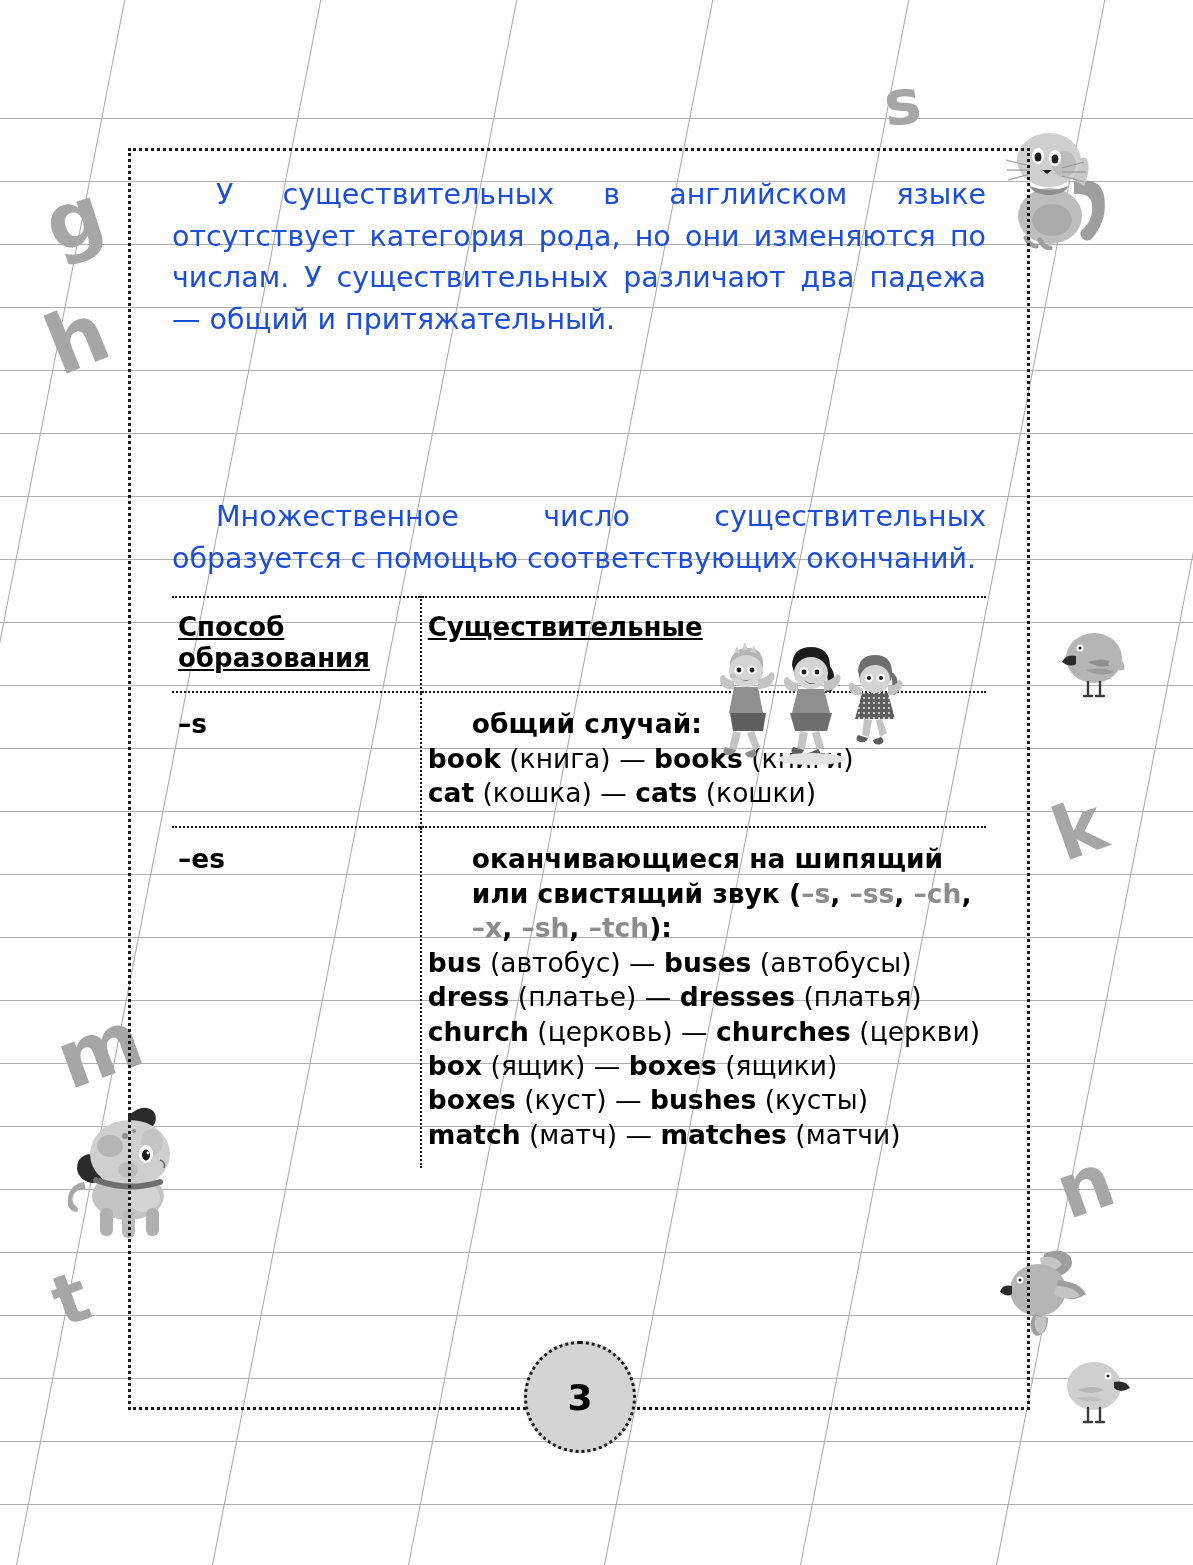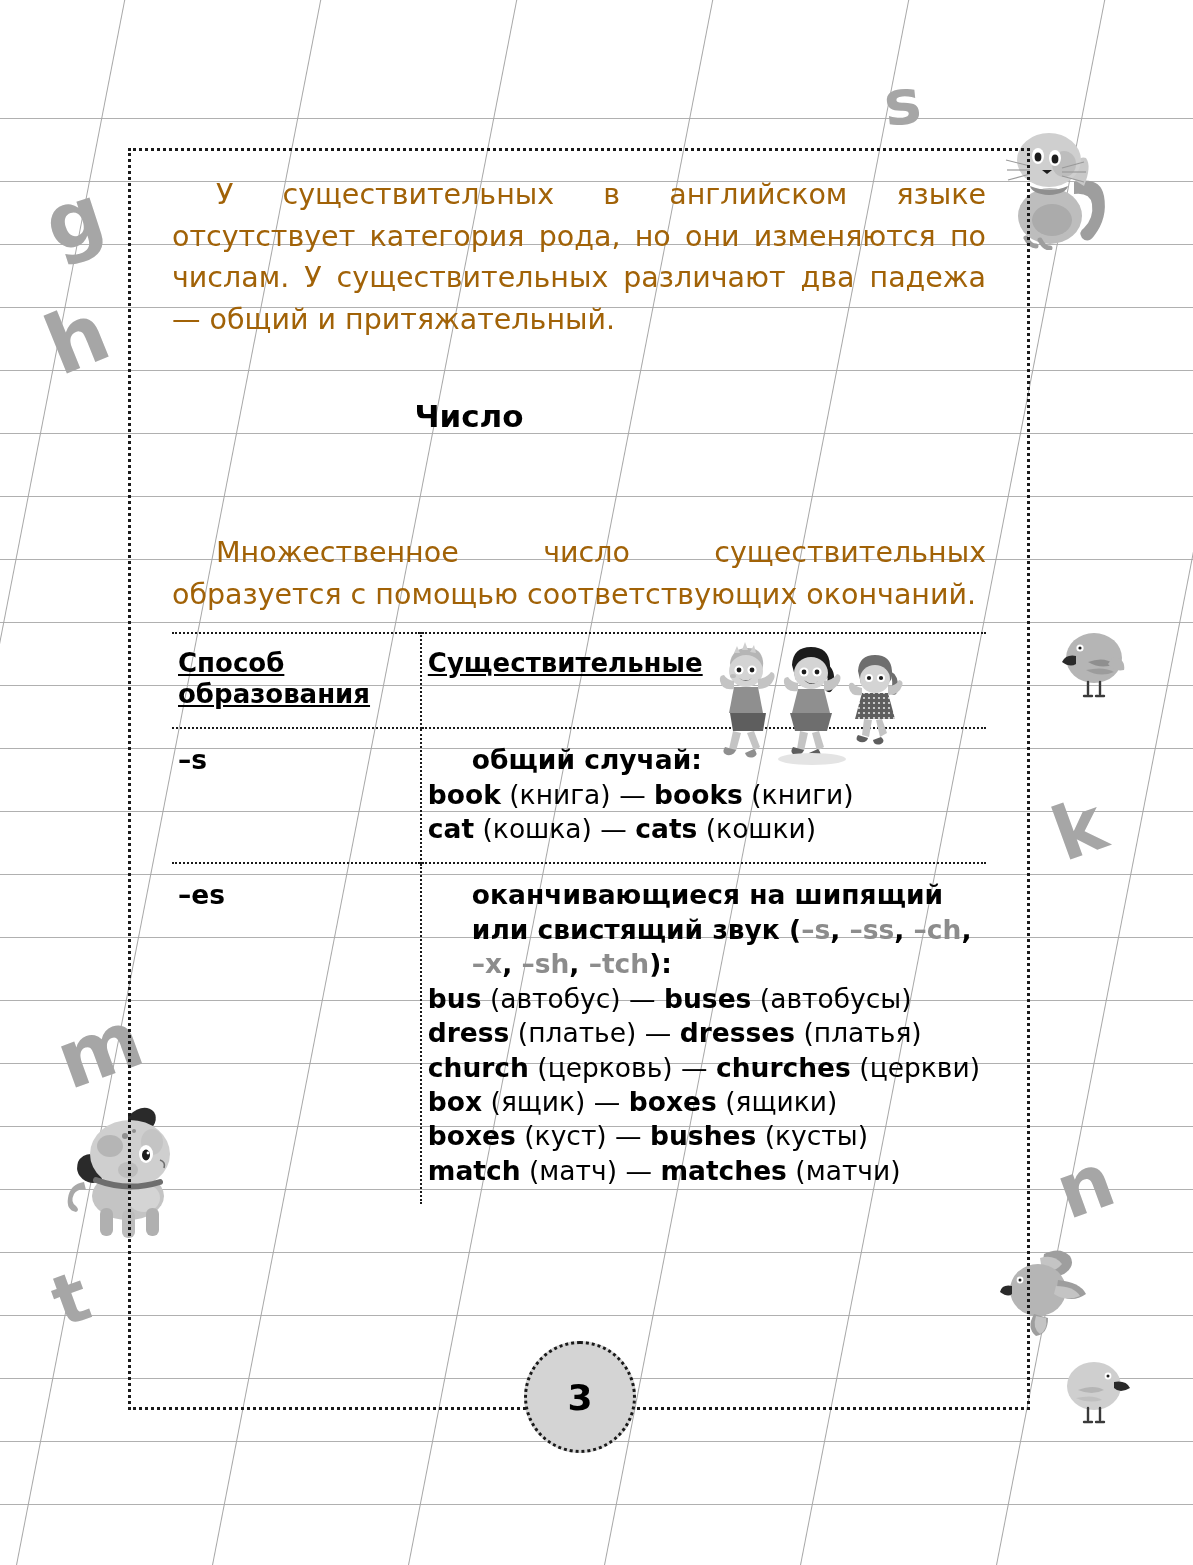--- a/index.html
+++ b/index.html
@@ -76,21 +76,21 @@
     font-weight: bold;
     font-size: 37px;
     letter-spacing: 0.5px;
     color: #000;
     margin: 16px 0 34px 0;
   }
   .para {
     font-family: "DejaVu Sans", sans-serif;
     font-size: 28.5px;
     line-height: 1.46;
-    color: #a16207;
+    color: #1d4ed8;
     text-align: justify;
     text-indent: 44px;
     margin: 0 0 6px 0;
   }
   .section-head {
     font-family: "DejaVu Sans", sans-serif;
     font-weight: bold;
     font-size: 31px;
     color: #000;
     text-align: center;
@@ -336,21 +336,20 @@
   </div>
 
   <div class="frame"></div>
 
   <div class="frame-inner">
 
 
     <p class="para">У существительных в английском языке отсутствует категория рода, но они изменяются по числам. У существительных различают два падежа — общий и притяжательный.</p>
 
     <div style="position:relative;">
-      <h2 class="section-head">Число</h2>
 
       <svg class="kids-art" viewBox="0 0 215 130">
 
         <g>
           <path d="M18 22 q2 -14 16 -15 q15 -1 17 13 q1 9 -4 13 l-26 2 z" fill="#b5b5b5"></path>
           <path d="M22 12 l3 -7 l3 7 z M30 9 l3 -8 l3 8 z M38 11 l4 -7 l2 8 z" fill="#cfcfcf"></path>
           <ellipse cx="34" cy="30" rx="17" ry="16" fill="#d4d4d4"></ellipse>
           <circle cx="27" cy="29" r="4.6" fill="#fff"></circle>
             <circle cx="40" cy="29" r="4.6" fill="#fff"></circle>
           <circle cx="27" cy="29" r="2.4" fill="#1c1c1c"></circle>

